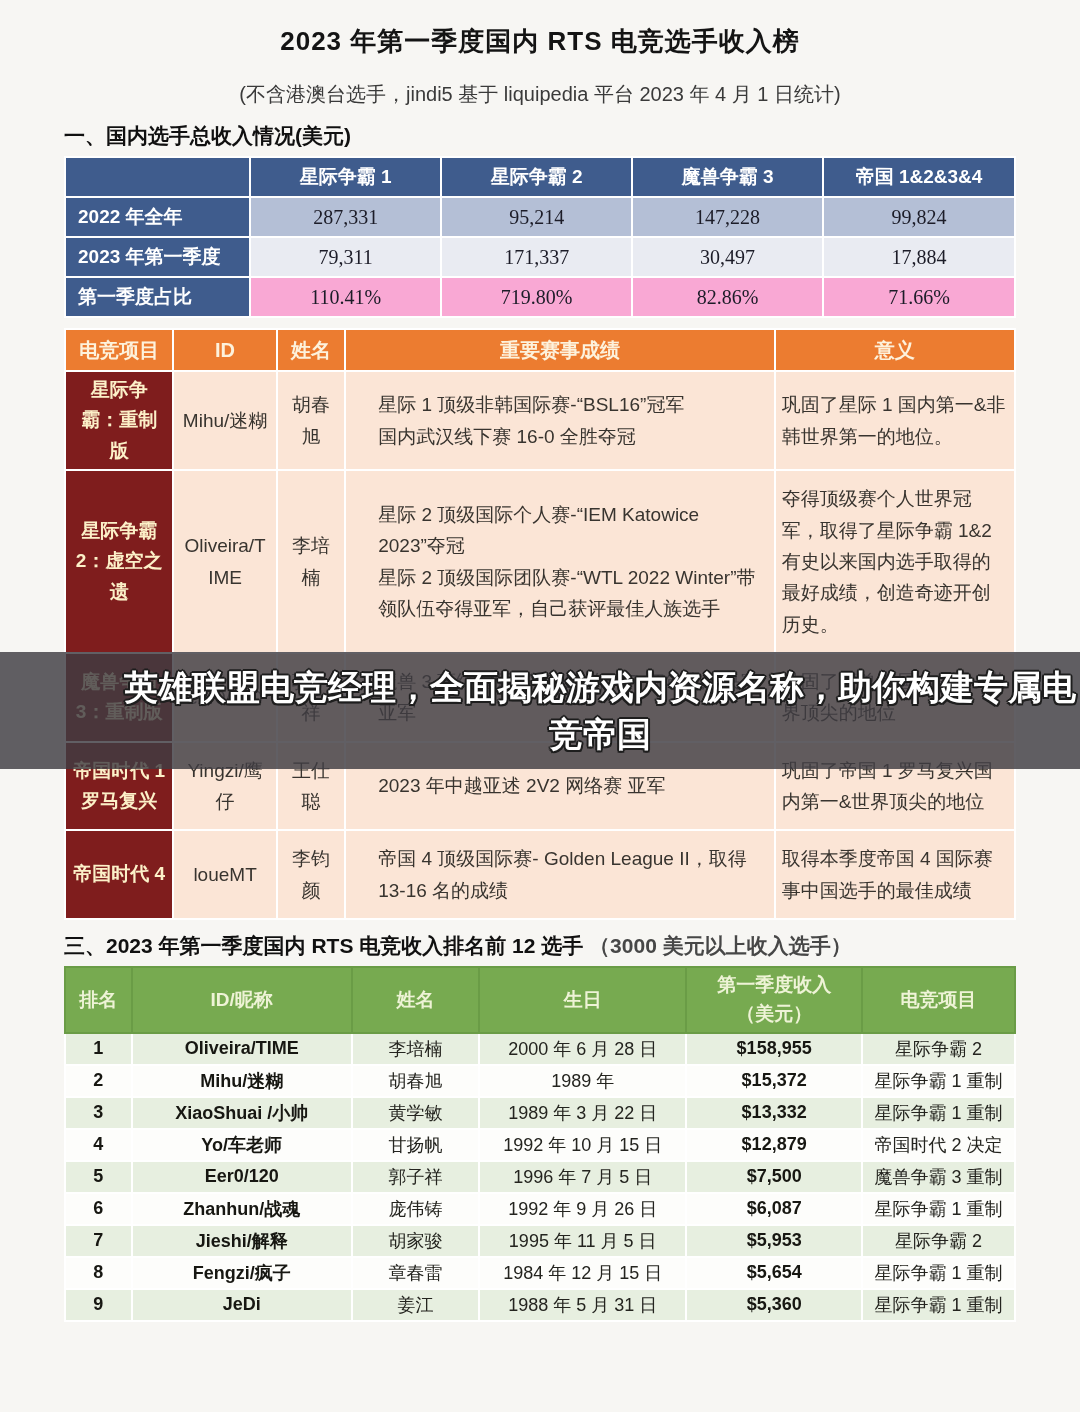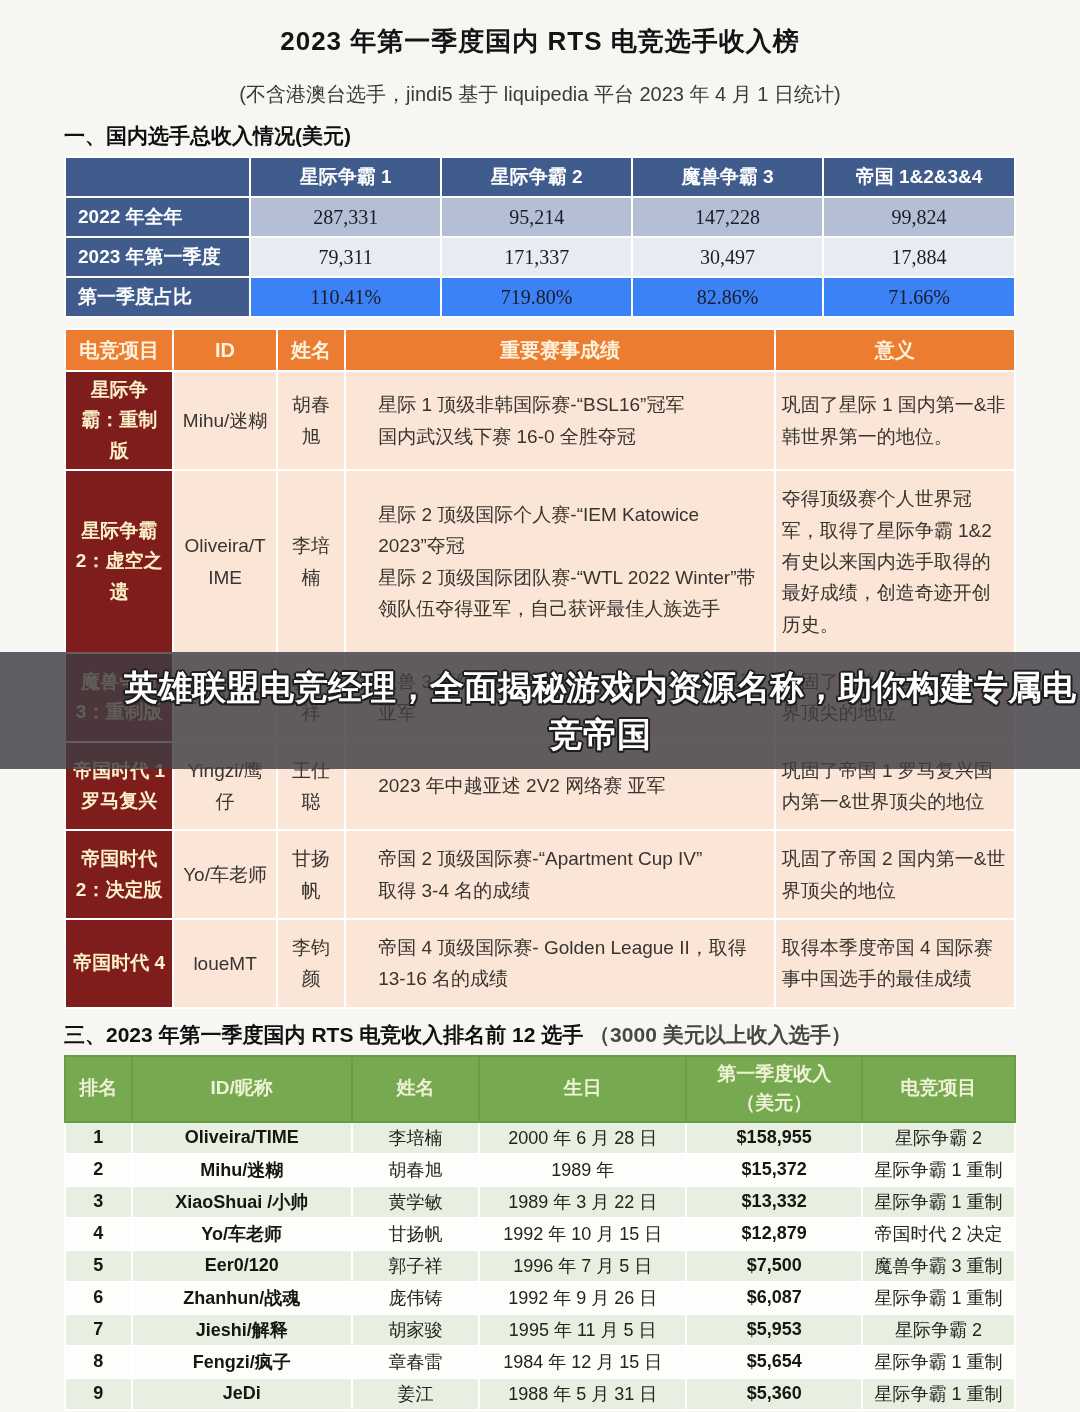--- a/index.html
+++ b/index.html
@@ -25,21 +25,21 @@
 
   
   .t1{margin-bottom:10px;}
   .t1 th{background:#3f5c8d;color:#ffffff;font-weight:bold;font-size:19px;height:32px;text-align:center;}
   .t1 td{
     text-align:center;font-size:20px;color:#1c1c28;
     font-family:"Liberation Serif","DejaVu Serif",serif;height:26px;
   }
   .t1 tbody tr:nth-child(1) td{background:#b4bfd6;}
   .t1 tbody tr:nth-child(2) td{background:#e9ebf2;}
-  .t1 tbody tr:nth-child(3) td{background:#3b82f6;}
+  .t1 tbody tr:nth-child(3) td{background:#f9a8d4;}
   .t1 tbody th{text-align:left;padding-left:12px;}
 
   
   .t2{margin-bottom:12px;}
   .t2 thead th{background:#ec7c30;color:#fdf2dc;font-size:20px;font-weight:bold;height:34px;text-align:center;}
   .t2 tbody th{background:#7f1d1d;color:#fcf0c8;font-size:19px;font-weight:bold;text-align:center;line-height:1.6;}
   .t2 td{background:#fbe5d6;font-size:19px;color:#38342f;text-align:center;line-height:1.65;padding:12px 8px;}
   .t2 td.ach{text-align:left;white-space:pre-line;padding-left:32px;}
   .t2 td.sig{text-align:left;padding-left:6px;}
 
@@ -156,28 +156,20 @@
           <td class="c2">郭子祥</td>
           <td class="c3 ach">魔兽 3 顶级国际赛- 2022 年 TP 杯年度总决赛 亚军</td>
           <td class="c4 sig">巩固了魔兽 3 国内第一&amp;世界顶尖的地位</td>
         </tr>
         <tr>
           <th class="c0">帝国时代 1 罗马复兴</th>
           <td class="c1">Yingzi/鹰仔</td>
           <td class="c2">王仕聪</td>
           <td class="c3 ach">2023 年中越亚述 2V2 网络赛 亚军</td>
           <td class="c4 sig">巩固了帝国 1 罗马复兴国内第一&amp;世界顶尖的地位</td>
-        </tr>
-        <tr>
-          <th class="c0">帝国时代 2：决定版</th>
-          <td class="c1">Yo/车老师</td>
-          <td class="c2">甘扬帆</td>
-          <td class="c3 ach">帝国 2 顶级国际赛-“Apartment Cup IV”
-取得 3-4 名的成绩</td>
-          <td class="c4 sig">巩固了帝国 2 国内第一&amp;世界顶尖的地位</td>
         </tr>
         <tr>
           <th class="c0">帝国时代 4</th>
           <td class="c1">loueMT</td>
           <td class="c2">李钧颜</td>
           <td class="c3 ach">帝国 4 顶级国际赛- Golden League II，取得 13-16 名的成绩</td>
           <td class="c4 sig">取得本季度帝国 4 国际赛事中国选手的最佳成绩</td>
         </tr>
       </tbody>
   </table>

